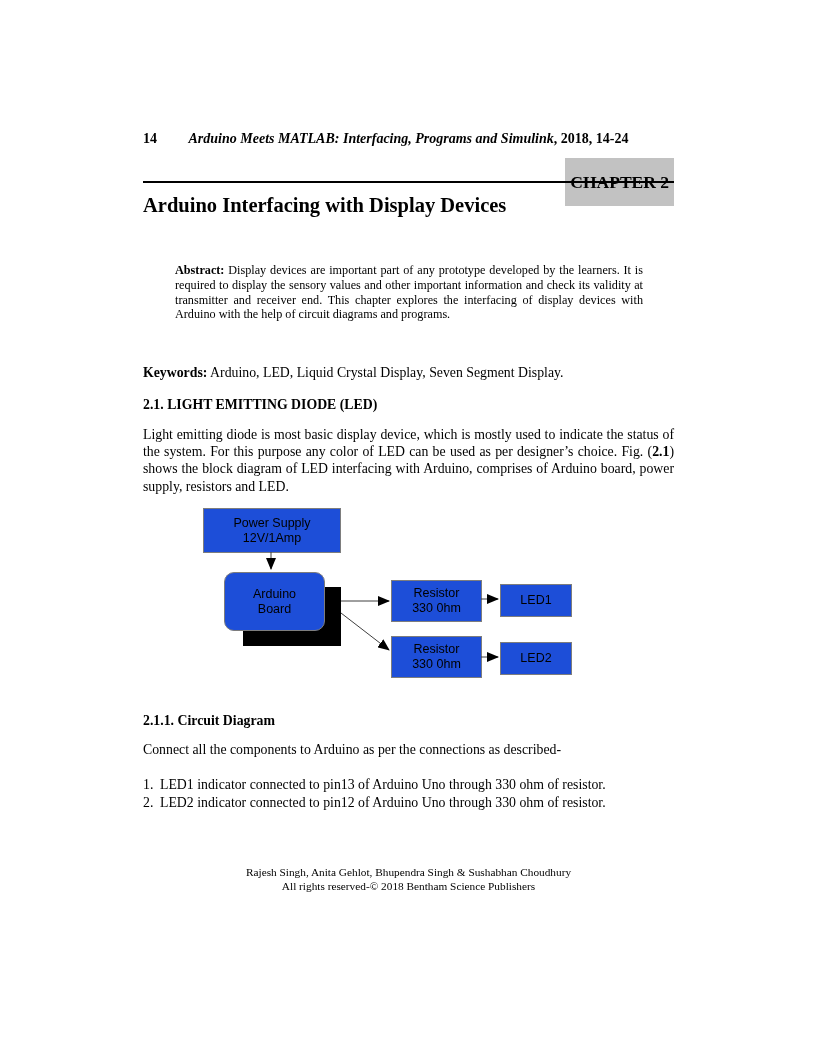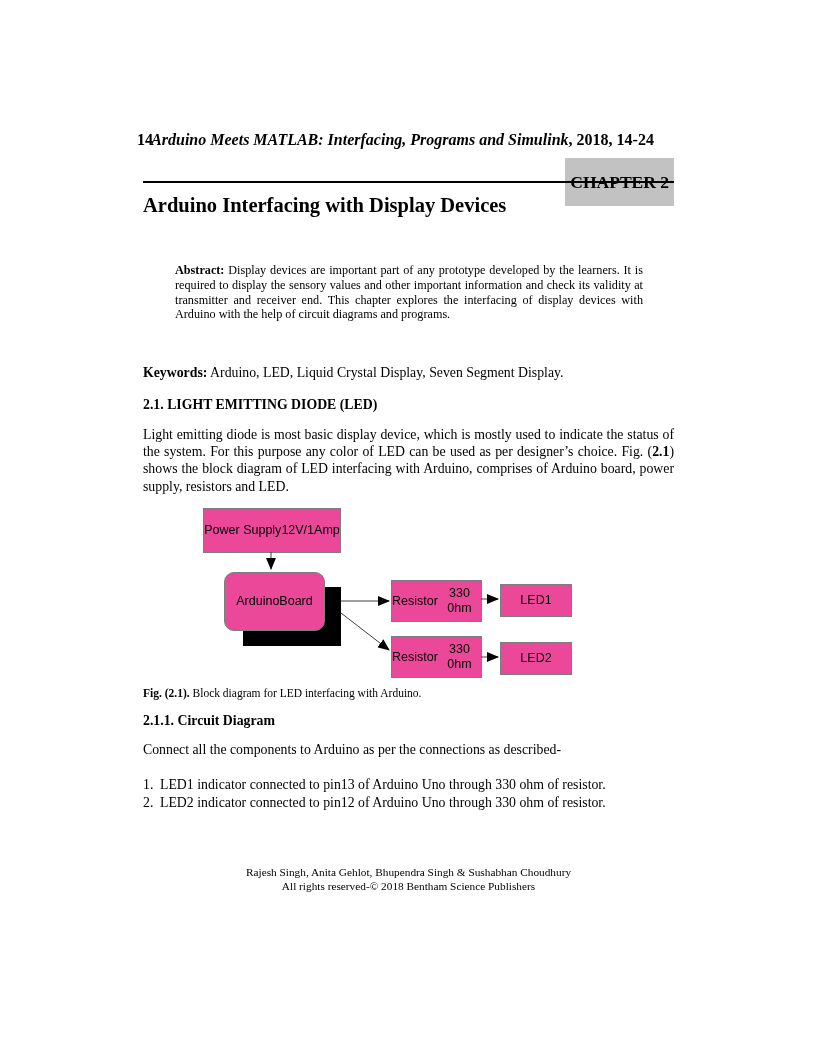--- a/index.html
+++ b/index.html
@@ -3,21 +3,21 @@
 <meta charset="utf-8">
 <style>
   html,body{margin:0;padding:0;background:#e8e8e8;}
   .page{
     position:relative;width:816px;height:1056px;background:#ffffff;
     font-family:"Liberation Serif",serif;color:#000;overflow:hidden;margin:0 auto;
   }
   .abs{position:absolute;}
 
   
-  .header-row{top:131px;left:137px;width:531px;font-size:16px;font-weight:bold;}
+  .header-row{top:131px;left:143px;width:531px;font-size:14px;font-weight:bold;}
   .page-number{position:absolute;left:0;top:0;}
   .running-title{display:block;text-align:center;}
   .running-title .ital{font-style:italic;}
 
   
   .chapter-row{top:158px;left:143px;width:531px;text-align:right;}
   .chapter-banner{display:inline-block;background:#c2c2c2;font-size:17.5px;font-weight:bold;line-height:24px;padding:12px 5px;}
   .rule{top:181px;left:143px;width:531px;border-top:2px solid #000;height:0;}
 
   
@@ -31,23 +31,23 @@
   .keywords{top:365px;left:143px;width:531px;font-size:13.8px;}
 
   .h-section{left:143px;width:531px;font-size:13.8px;font-weight:bold;}
   .h-led{top:397px;}
   .para{left:143px;width:531px;font-size:13.8px;line-height:17.2px;text-align:justify;}
   .para-led{top:426px;}
 
   
   .diagram{top:505px;left:140px;width:540px;height:180px;font-family:"Liberation Sans",sans-serif;}
   .dbox{
-    position:absolute;border:1px solid #7d7d7d;background:#ec4899;
-    display:flex;flex-direction:row;align-items:center;justify-content:center;
-    font-size:12.5px;line-height:15px;text-align:center;z-index:2;color:#000;
+    position:absolute;border:1px solid #7d7d7d;background:#1d4ed8;
+    display:flex;flex-direction:column;align-items:center;justify-content:center;
+    font-size:12.5px;line-height:15px;text-align:right;z-index:2;color:#000;
   }
   .dshadow{position:absolute;background:#000;z-index:1;}
   .connectors{position:absolute;left:0;top:0;z-index:3;pointer-events:none;}
 
   
   .fig-caption{top:687px;left:143px;width:531px;font-size:11.5px;}
 
   .h-circuit{top:713px;}
   .para-connect{top:741px;text-align:left;}
 
@@ -129,23 +129,20 @@
         </marker>
       </defs>
       <line x1="131" y1="47" x2="131" y2="64" stroke="#3f3f3f" stroke-width="1" marker-end="url(#arr)"></line>
       <line x1="201" y1="96" x2="249" y2="96" stroke="#3f3f3f" stroke-width="1" marker-end="url(#arr)"></line>
       <line x1="201" y1="108" x2="249" y2="145" stroke="#3f3f3f" stroke-width="1" marker-end="url(#arr)"></line>
       <line x1="341" y1="94" x2="358" y2="94" stroke="#3f3f3f" stroke-width="1" marker-end="url(#arr)"></line>
       <line x1="341" y1="152" x2="358" y2="152" stroke="#3f3f3f" stroke-width="1" marker-end="url(#arr)"></line>
     </svg>
   </div>
 
-  <div class="abs fig-caption">
-    <span class="blb">Fig. (2.1).</span><span> Block diagram for LED interfacing with Arduino.</span>
-  </div>
 
   <div class="abs h-section h-circuit">2.1.1. Circuit Diagram</div>
   <div class="abs para para-connect">Connect all the components to Arduino as per the connections as described-</div>
 
   <div class="abs conn-list">
     <div class="list-item">
       <span class="num">1.</span>
       <span class="itext">LED1 indicator connected to pin13 of Arduino Uno through 330 ohm of resistor.</span>
     </div>
     <div class="list-item">

